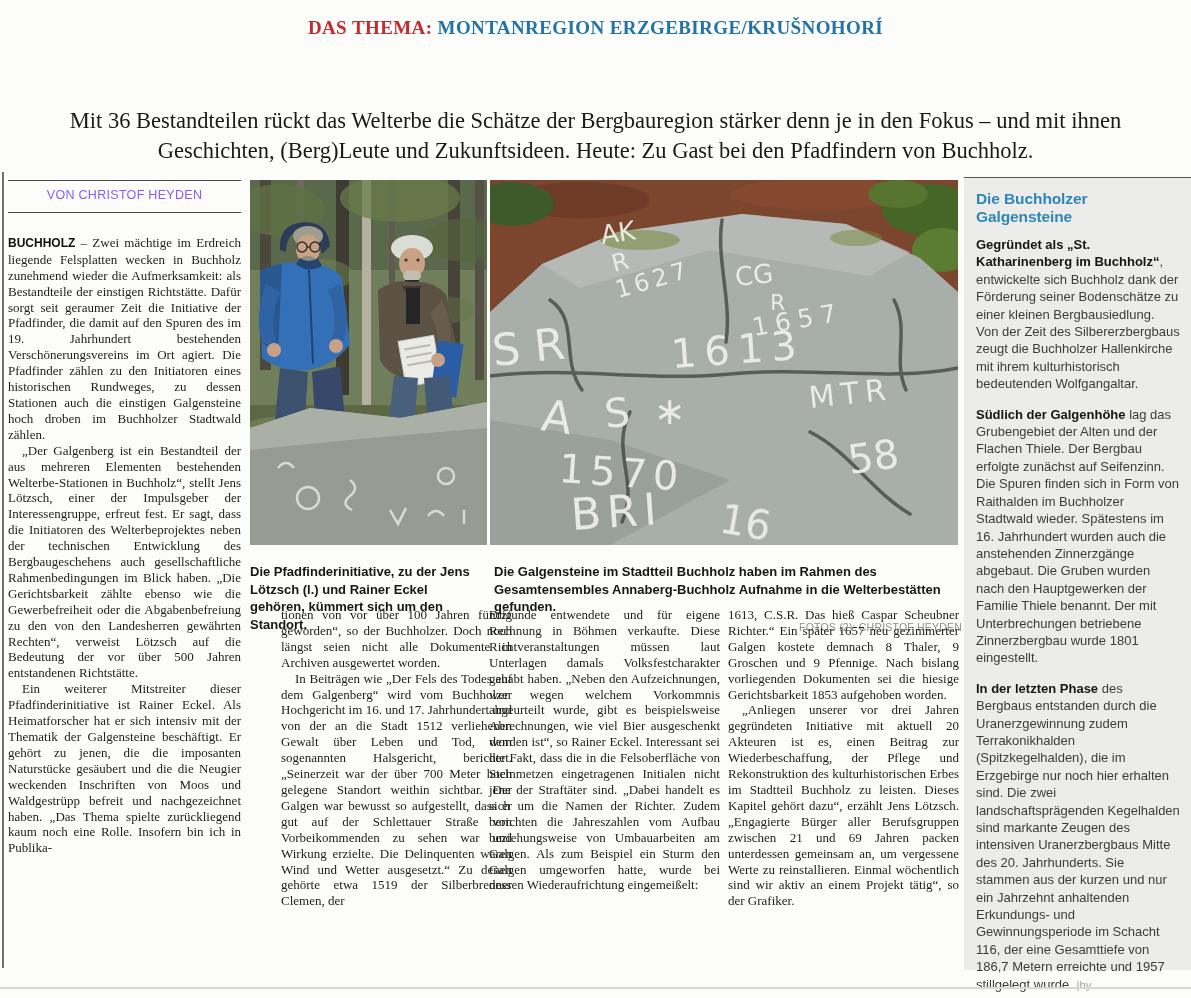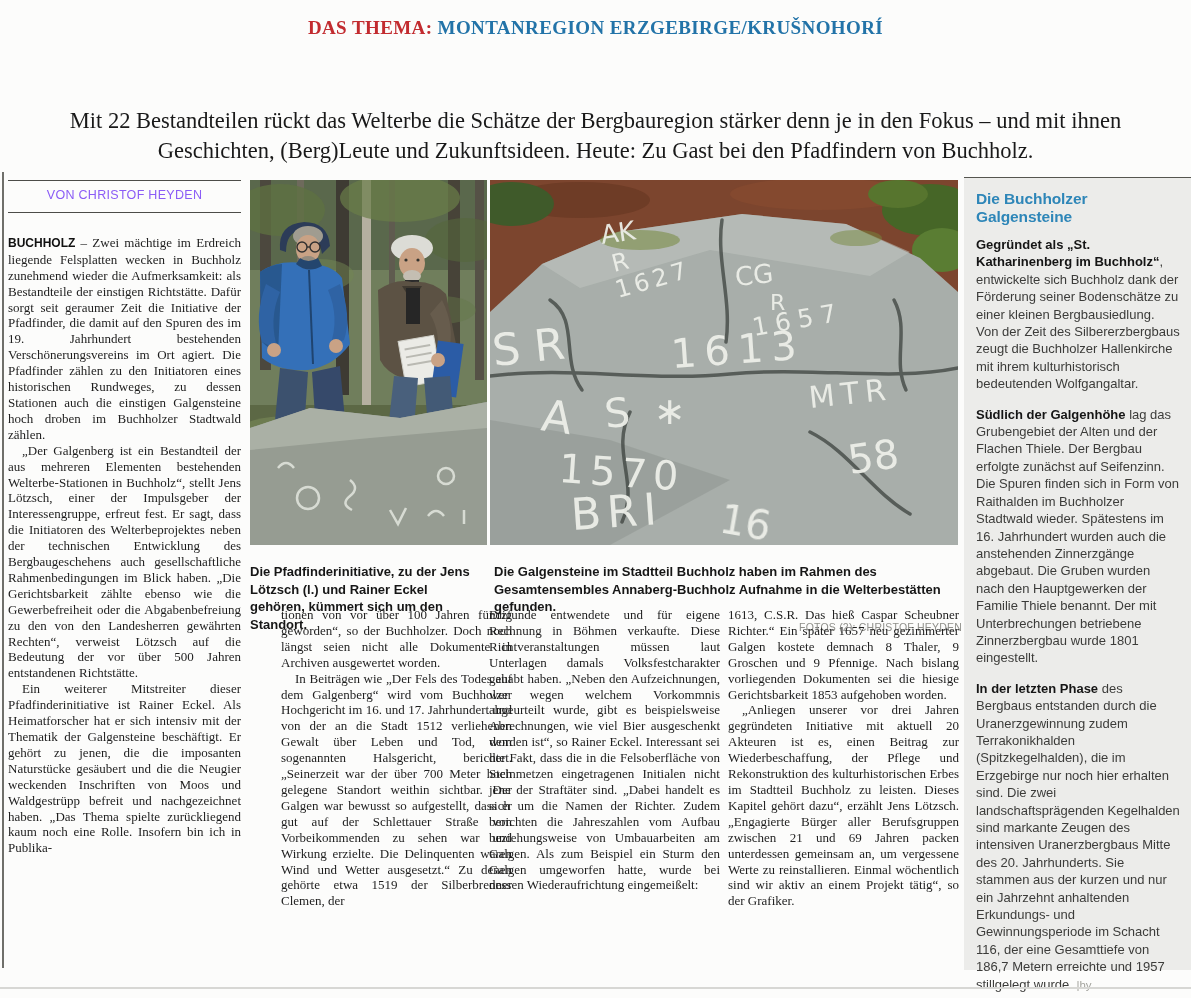--- a/index.html
+++ b/index.html
@@ -51,21 +51,21 @@
 </head>
 <body>
 
 <div class="page">
 
   <div class="kicker">
     <span class="k-red">DAS THEMA:</span>
     <span> </span>
     <span class="k-blue">MONTANREGION ERZGEBIRGE/KRUŠNOHORÍ</span>
   </div>
-  <div class="subhead">Mit 22 Bestandteilen rückt das Welterbe die Schätze der Bergbauregion stärker denn je in den Fokus – und mit ihnen Geschichten, (Berg)Leute und Zukunftsideen. Heute: Zu Gast bei den Pfadfindern von Buchholz.</div>
+  <div class="subhead">Mit 36 Bestandteilen rückt das Welterbe die Schätze der Bergbauregion stärker denn je in den Fokus – und mit ihnen Geschichten, (Berg)Leute und Zukunftsideen. Heute: Zu Gast bei den Pfadfindern von Buchholz.</div>
 
   <div class="edge-line"></div>
 
   <div class="bodycol col1">
     <div class="byline">VON CHRISTOF HEYDEN</div>
     <p><span class="lead-caps">BUCHHOLZ</span><span> – Zwei mächtige im Erdreich liegende Felsplatten wecken in Buchholz zunehmend wieder die Aufmerksamkeit: als Bestandteile der einstigen Richtstätte. Dafür sorgt seit geraumer Zeit die Initiative der Pfadfinder, die damit auf den Spuren des im 19. Jahrhundert bestehenden Verschönerungsvereins im Ort agiert. Die Pfadfinder zählen zu den Initiatoren eines historischen Rundweges, zu dessen Stationen auch die einstigen Galgensteine hoch droben im Buchholzer Stadtwald zählen.</span></p>
     <p class="indent">„Der Galgenberg ist ein Bestandteil der aus mehreren Elementen bestehenden Welterbe-Stationen in Buchholz“, stellt Jens Lötzsch, einer der Impulsgeber der Interessengruppe, erfreut fest. Er sagt, dass die Initiatoren des Welterbeprojektes neben der technischen Entwicklung des Bergbaugeschehens auch gesellschaftliche Rahmenbedingungen im Blick haben. „Die Gerichtsbarkeit zählte ebenso wie die Gewerbefreiheit oder die Abgabenbefreiung zu den von den Landesherren gewährten Rechten“, verweist Lötzsch auf die Bedeutung der vor über 500 Jahren entstandenen Richtstätte.</p>
     <p class="indent">Ein weiterer Mitstreiter dieser Pfadfinderinitiative ist Rainer Eckel. Als Heimatforscher hat er sich intensiv mit der Thematik der Galgensteine beschäftigt. Er gehört zu jenen, die die imposanten Naturstücke gesäubert und die die Neugier weckenden Inschriften von Moos und Waldgestrüpp befreit und nachgezeichnet haben. „Das Thema spielte zurückliegend kaum noch eine Rolle. Insofern bin ich in Publika-</p>
   </div>
 

